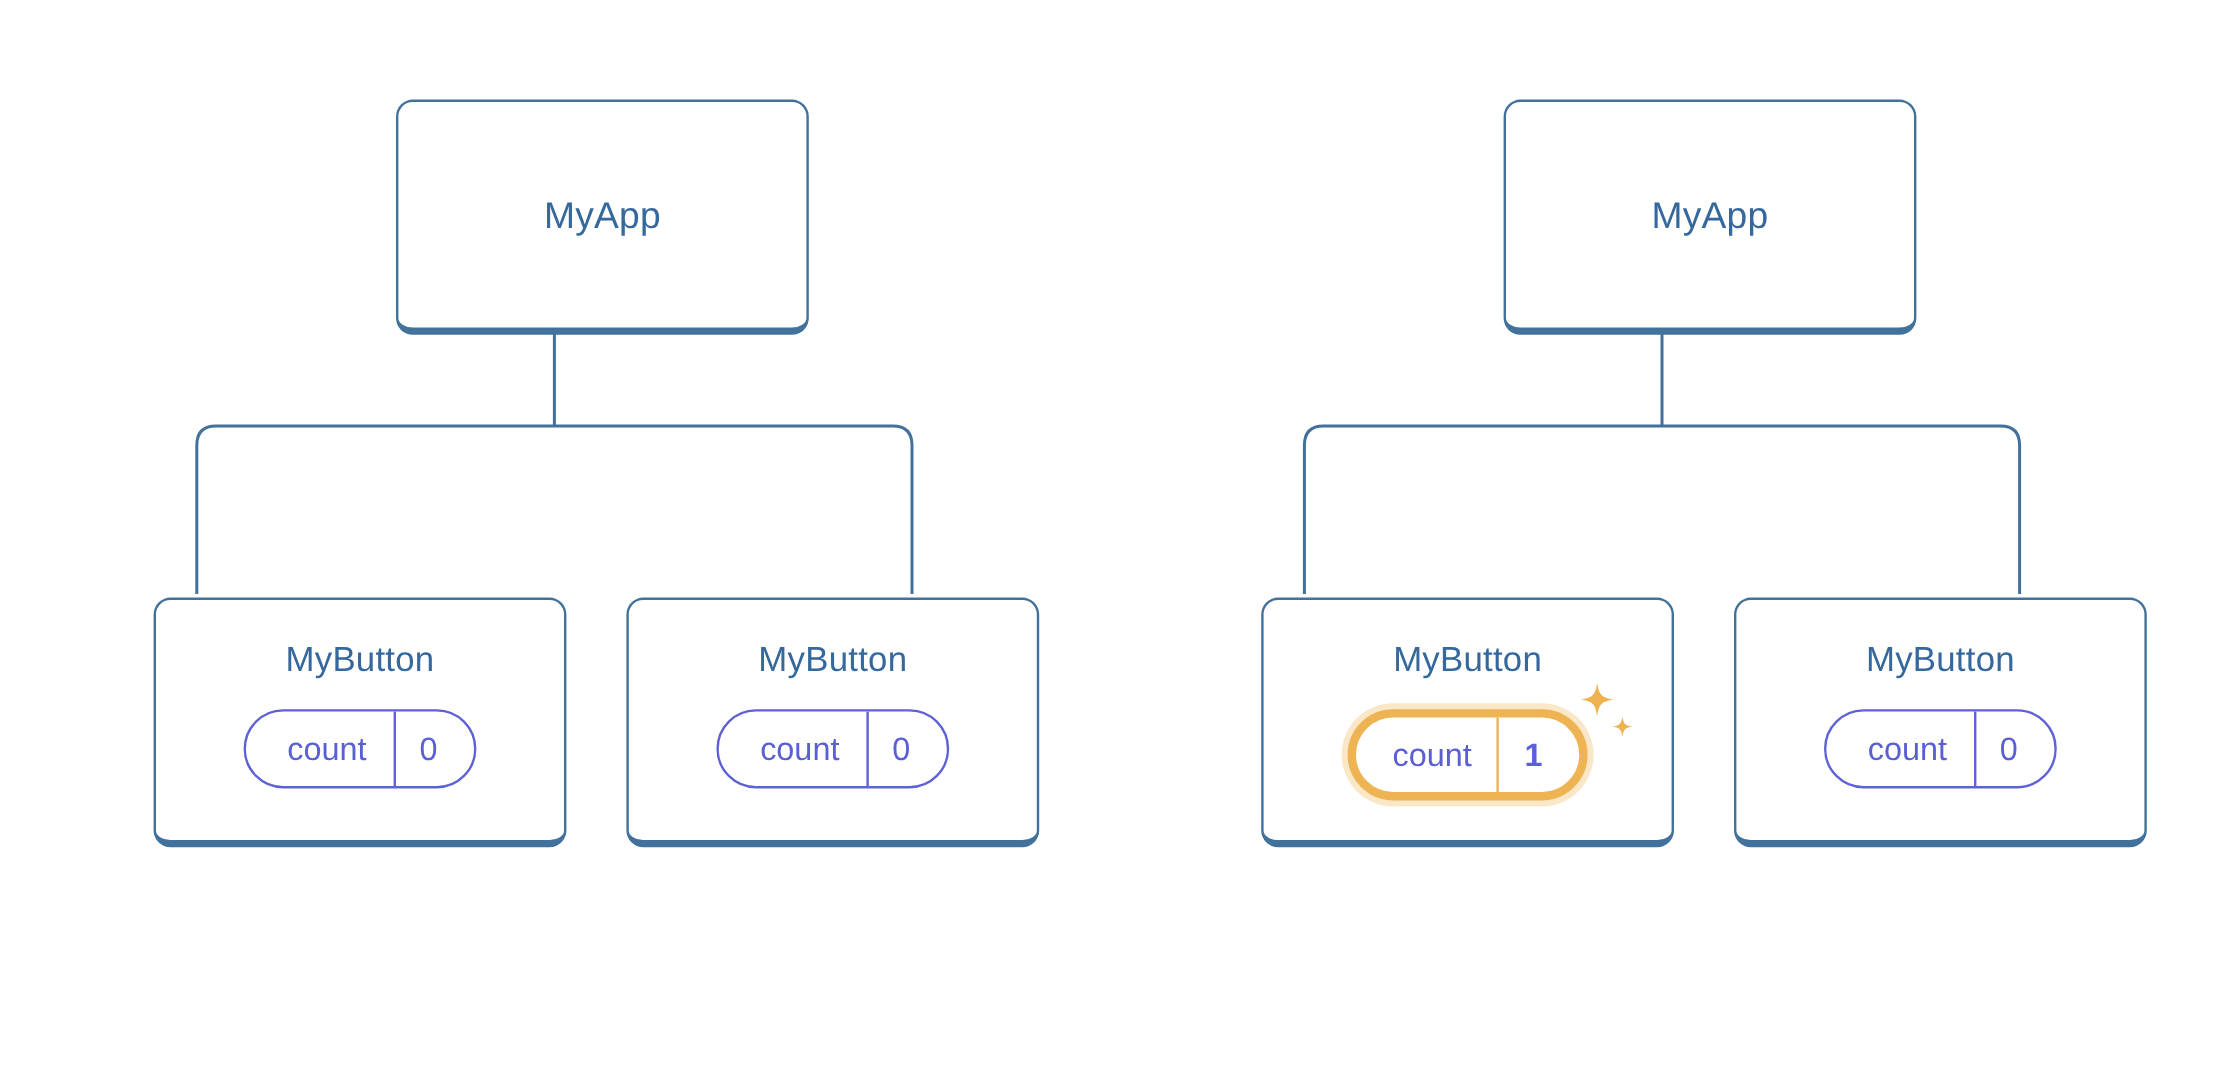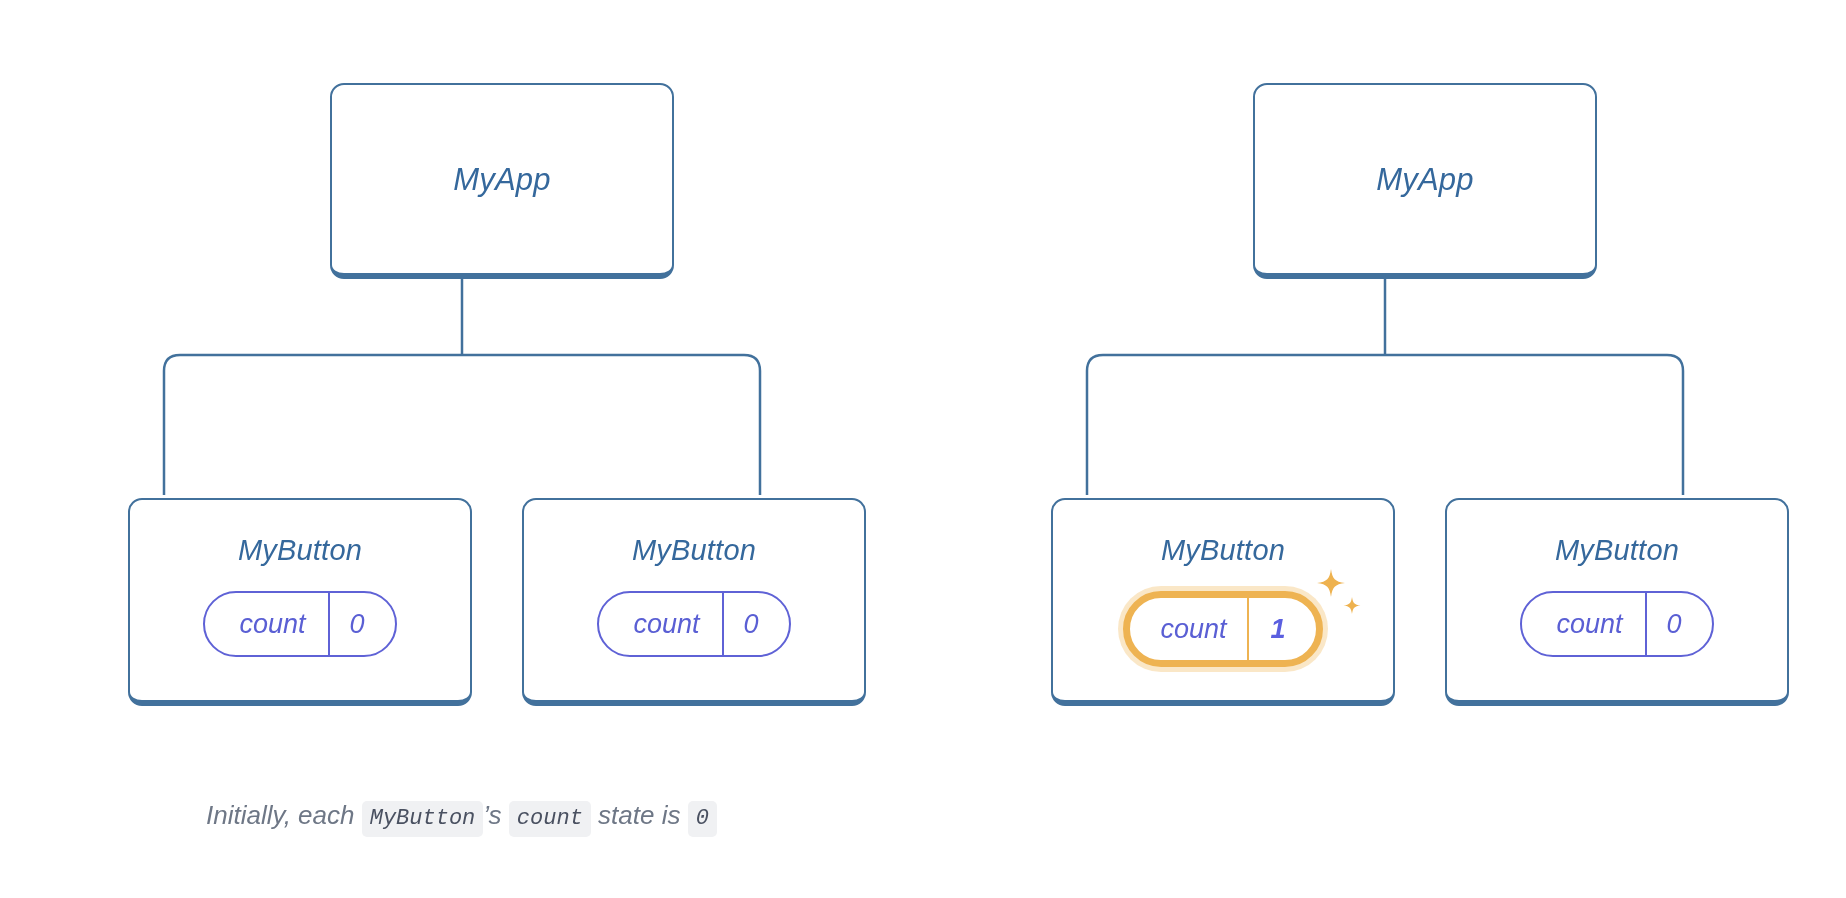--- a/index.html
+++ b/index.html
@@ -20,21 +20,20 @@
     height: 898px;
     background: #ffffff;
   }
 
   
   .panel {
     position: absolute;
     top: 0;
     width: 923px;
     height: 694px;
-    font-style: italic;
   }
   .panel-left  { left: 0; }
   .panel-right { left: 923px; }
 
   
   .node-box {
     position: absolute;
     box-sizing: border-box;
     background: #ffffff;
     border: 2.5px solid #42719c;
@@ -191,21 +190,20 @@
     <div class="node-box box-button" style="left:522px; top:498px;">
       <span class="node-title">MyButton</span>
       <div class="pill-wrap">
         <div class="pill">
           <span class="pill-label">count</span>
           <span class="pill-value">0</span>
         </div>
       </div>
     </div>
 
-    <div class="caption" style="top:798px;"><span class="txt">Initially, each </span><span class="code-chip">MyButton</span><span class="txt">’s </span><span class="code-chip">count</span><span class="txt"> state is </span><span class="code-chip">0</span></div>
   </div>
 
   <div class="panel panel-right">
 
     <div class="connector" style="left:142px; top:275px; width:640px; height:220px;">
       <svg width="640" height="220" viewBox="0 0 640 220" fill="none" xmlns="http://www.w3.org/2000/svg" aria-hidden="true">
         <path d="M320 0 L320 80" stroke="#42719c" stroke-width="2.5" stroke-linecap="butt"></path>
         <path d="M22 220 L22 96 Q22 80 38 80 L602 80 Q618 80 618 96 L618 220" stroke="#42719c" stroke-width="2.5" fill="none" stroke-linejoin="round"></path>
       </svg>
     </div>

